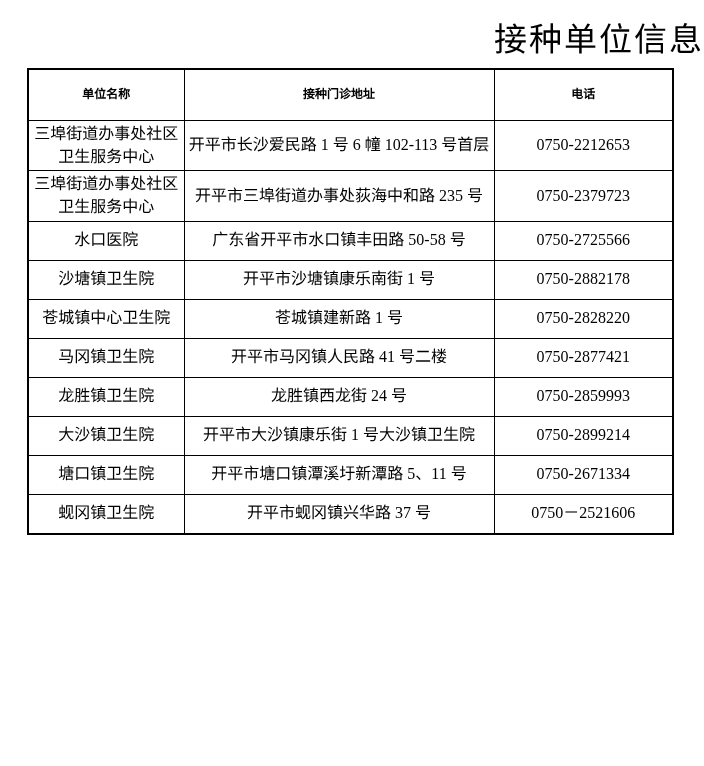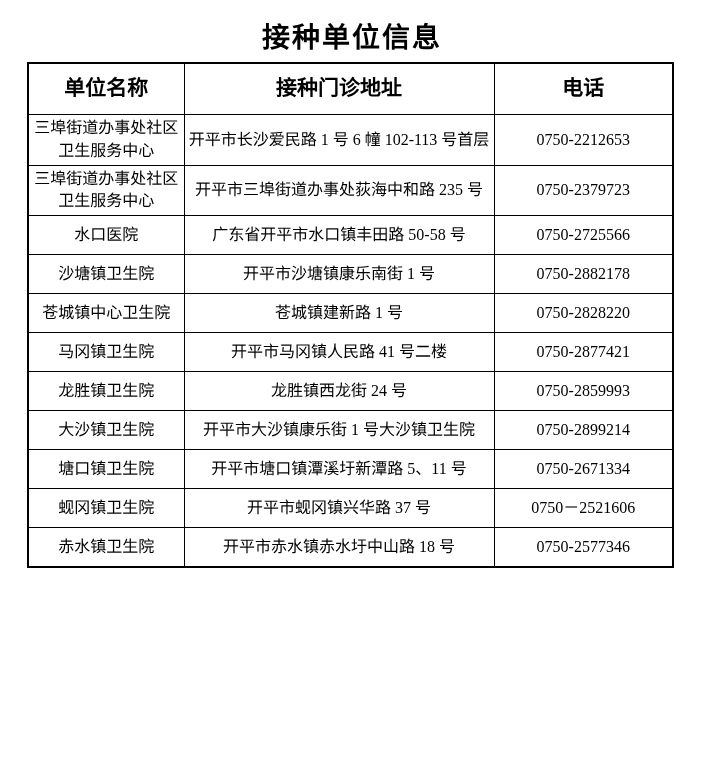--- a/index.html
+++ b/index.html
@@ -14,23 +14,23 @@
   }
   .page {
     position: relative;
     width: 704px;
     height: 766px;
   }
   .doc-title {
     margin: 0;
     padding-top: 22px;
     padding-bottom: 8px;
-    text-align: center;
-    font-size: 28px;
-    font-weight: bold;
+    text-align: right;
+    font-size: 33px;
+    font-weight: normal;
     letter-spacing: 2px;
     line-height: 1.15;
   }
   table.units {
     border-collapse: collapse;
     table-layout: fixed;
     margin-left: 27px;
     width: 645px;
     border: 2px solid #000000;
   }
@@ -41,21 +41,21 @@
     vertical-align: middle;
     padding: 2px 3px;
     font-size: 16px;
     line-height: 1.42;
     word-break: break-all;
     overflow: hidden;
   }
   table.units th {
     font-weight: bold;
     height: 46px;
-    font-size: 21px;
+    font-size: 12px;
   }
   table.units td { height: 34px; }
   col.c-name  { width: 156px; }
   col.c-addr  { width: 310px; }
   col.c-phone { width: 179px; }
 </style>
 </head>
 <body>
 
 <div class="page">
@@ -133,21 +133,16 @@
   </tr>
 
 
   <tr>
     <td>蚬冈镇卫生院</td>
     <td>开平市蚬冈镇兴华路 37 号</td>
     <td>0750－2521606</td>
   </tr>
 
 
-  <tr>
-    <td>赤水镇卫生院</td>
-    <td>开平市赤水镇赤水圩中山路 18 号</td>
-    <td>0750-2577346</td>
-  </tr>
 </tbody>
   </table>
 
 </div>
 
 </body></html>

